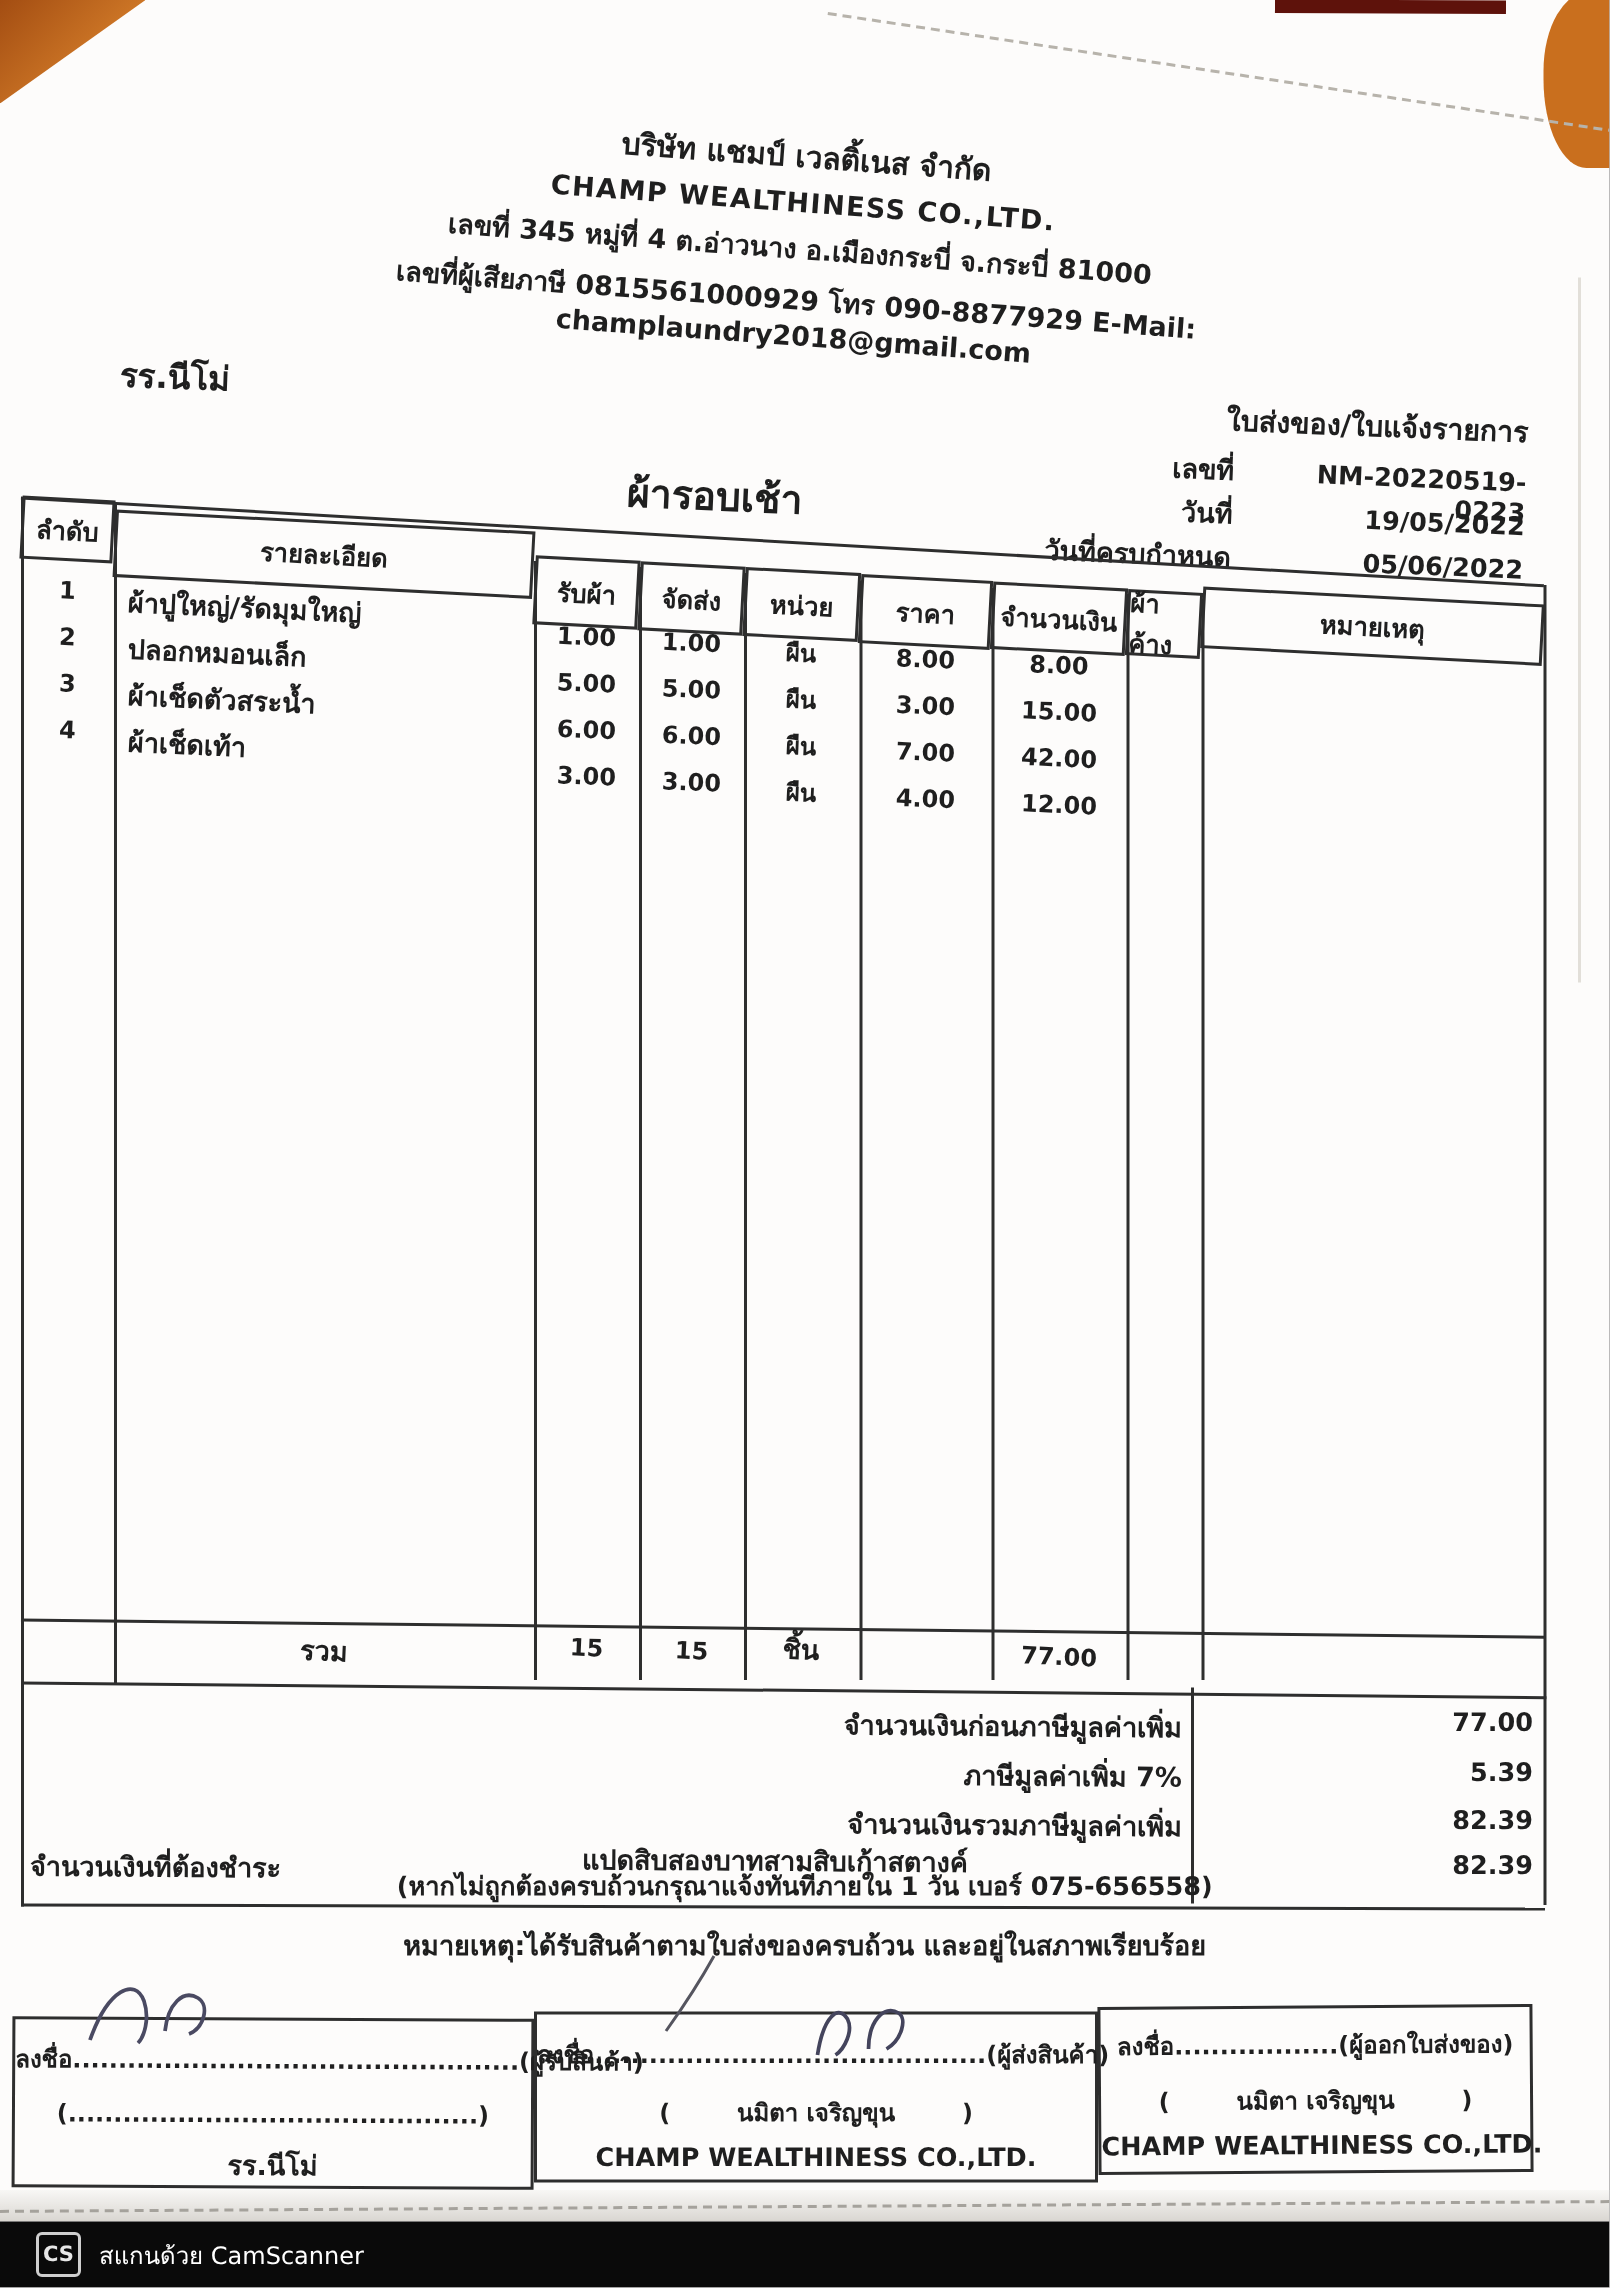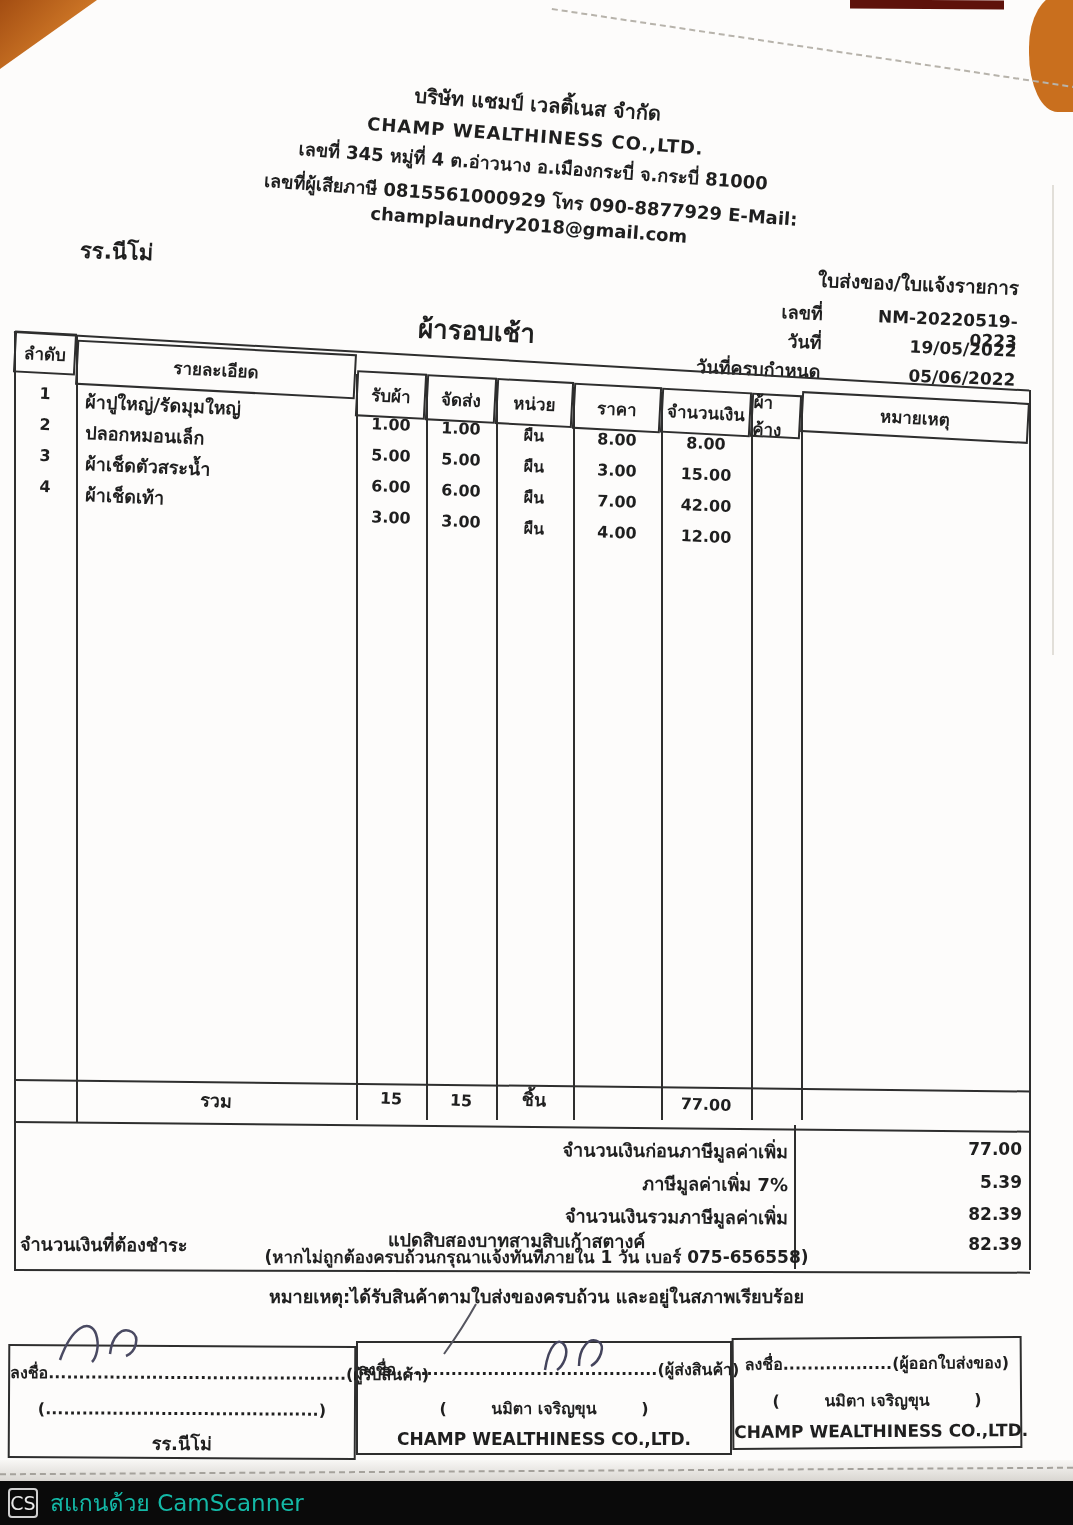--- a/index.html
+++ b/index.html
@@ -40,23 +40,23 @@
   .sumlabel{position:absolute;text-align:right;font-size:18px;font-weight:bold;width:500px;white-space:nowrap;}
   .sumval{position:absolute;text-align:right;font-size:17px;font-weight:600;width:120px;}
   .payword{position:absolute;font-size:18px;font-weight:bold;white-space:nowrap;}
   .note{position:absolute;left:0;width:1073px;text-align:center;font-weight:bold;}
   
   .sigbox{position:absolute;border:2px solid #2e2e2e;box-sizing:border-box;font-weight:bold;}
   .sigline{text-align:center;font-size:16px;white-space:pre;}
   .squiggle{position:absolute;}
   
   .scanbar{position:absolute;left:0;top:1481px;width:1073px;height:44px;background:#0a0a0a;display:flex;align-items:center;}
-  .cslogo{width:26px;height:26px;border:2px solid #cfcfcf;border-radius:4px;margin-left:8px;
-          display:flex;align-items:center;justify-content:center;font-size:19px;font-weight:normal;color:#e8e8e8;}
-  .scantext{margin-left:12px;font-size:23px;color:#14b8a6;}
+  .cslogo{width:26px;height:26px;border:2px solid #cfcfcf;border-radius:4px;margin-left:24px;
+          display:flex;align-items:center;justify-content:center;font-size:14px;font-weight:bold;color:#e8e8e8;}
+  .scantext{margin-left:12px;font-size:16px;color:#ffffff;}
 </style>
 </head>
 <body>
 
 <div class="page">
 
   <div class="corner-tl"></div>
   <div class="corner-tr"></div>
   <div class="maroon-strip"></div>
   <div class="crease-top"></div>

